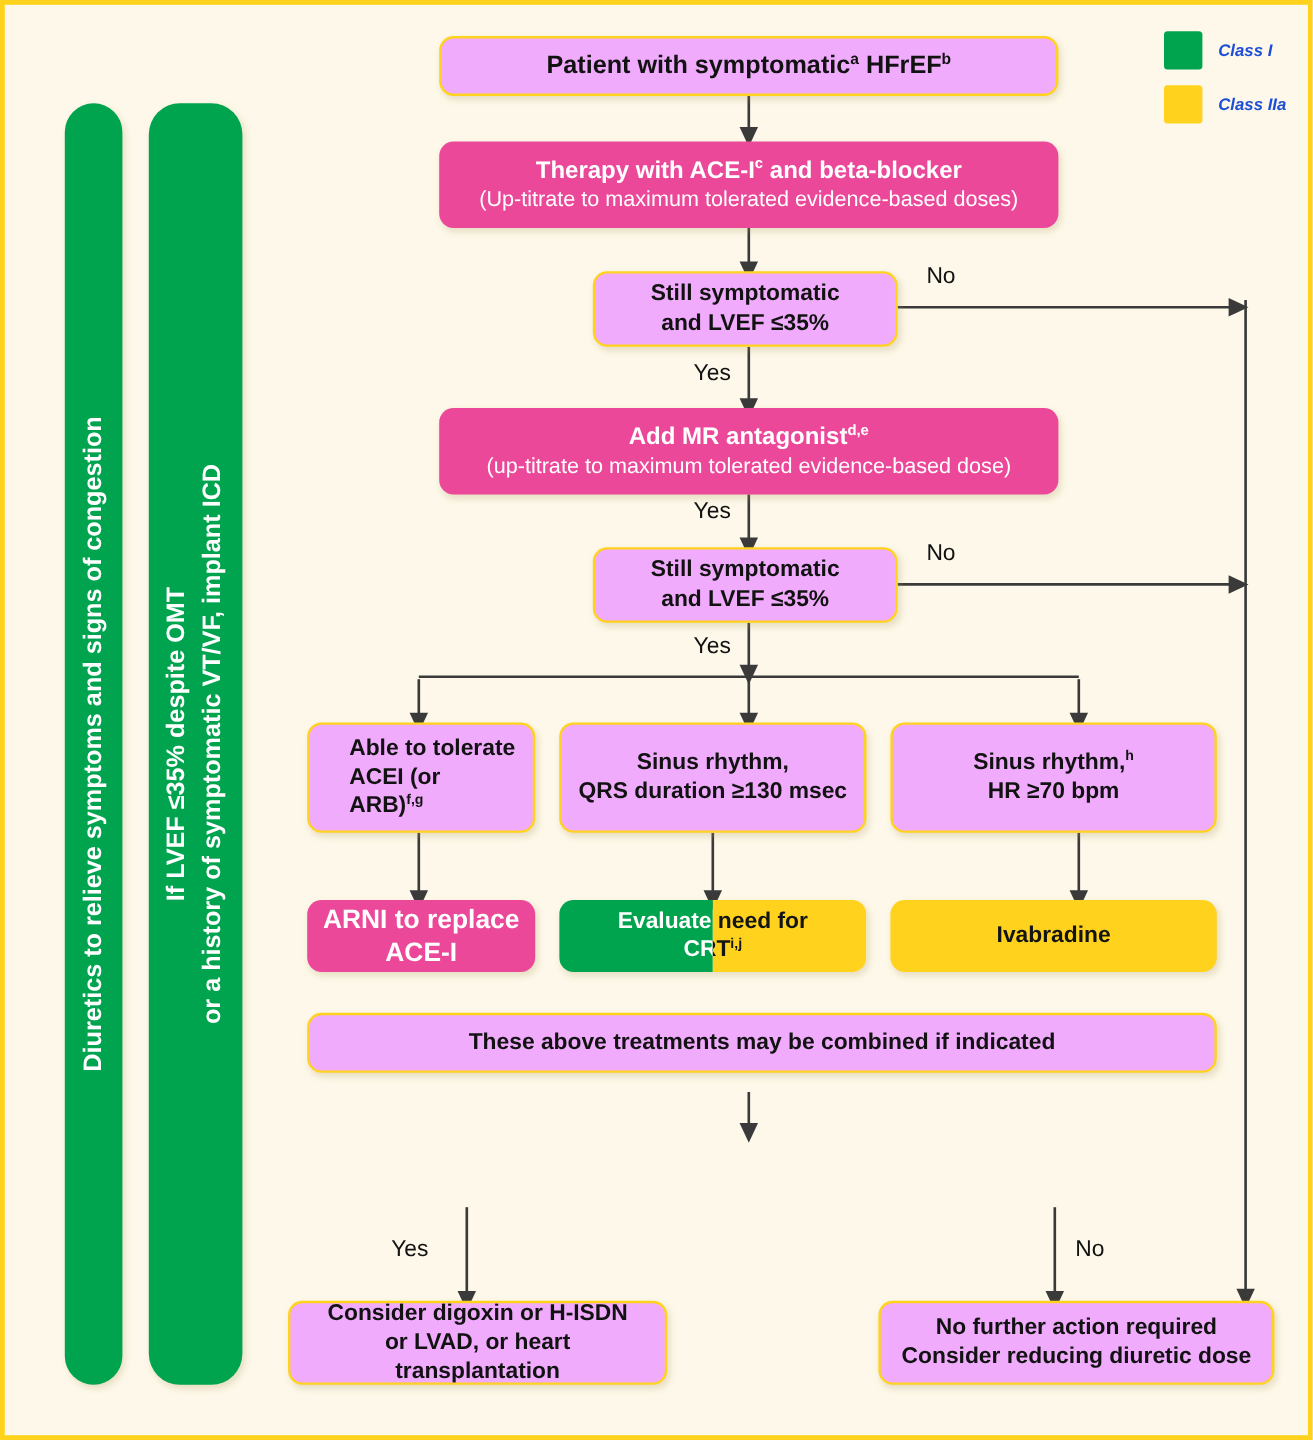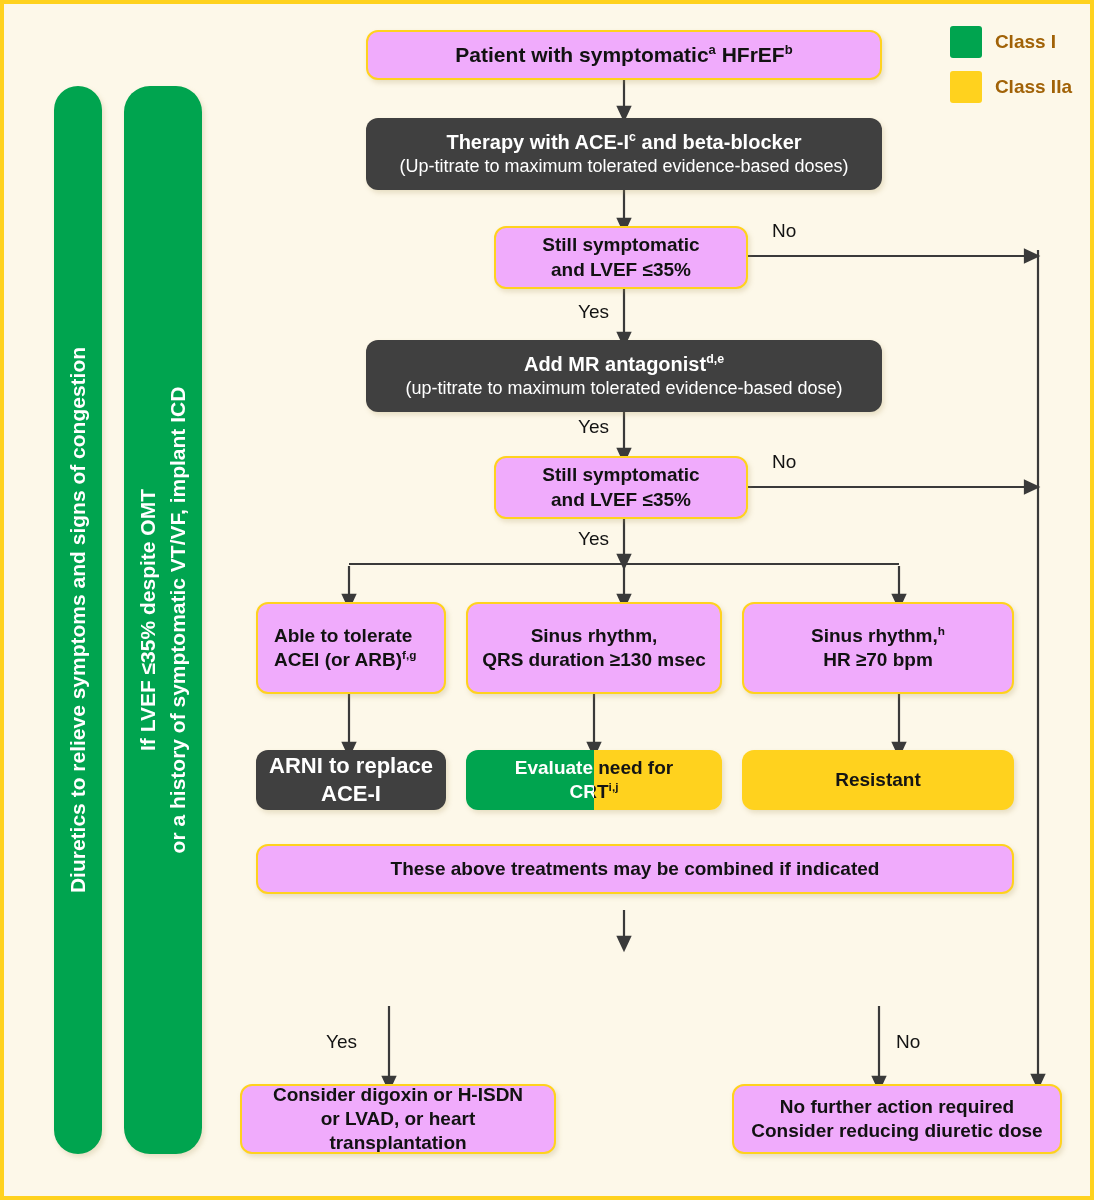--- a/index.html
+++ b/index.html
@@ -31,21 +31,21 @@
     overflow:hidden;
   }
   .white{
     background:#f0abfc;
     border:2.5px solid #ffd21e;
     color:#121212;
     font-size:19px;
     font-weight:600;
   }
   .green{
-    background:#404040;
+    background:#ec4899;
     border:none;
     color:#ffffff;
     font-weight:700;
   }
   .yellow{
     background:#ffd21e;
     border:none;
     color:#141414;
     font-weight:600;
     font-size:19px;
@@ -91,21 +91,21 @@
     font-size:19px;font-weight:400;color:#121212;
     white-space:nowrap;
   }
 
   
   #legend{position:absolute;right:18px;top:22px;}
   .lrow{display:flex;align-items:center;margin-bottom:13px;}
   .swatch{width:32px;height:32px;border-radius:3px;margin-right:13px;}
   .sw-green{background:#00a44f;}
   .sw-yellow{background:#ffd21e;}
-  .ltext{font-size:19px;font-weight:600;color:#a16207;}
+  .ltext{font-size:14px;font-weight:600;color:#1d4ed8;font-style:italic;}
 </style>
 </head>
 <body>
 
 <div id="page">
 
   <svg id="wires" viewBox="0 0 1094 1200">
     <defs>
       <marker id="ah" markerWidth="9" markerHeight="9" refX="4.2" refY="4.5" orient="auto" markerUnits="strokeWidth">
         <path d="M0.5,1 L8,4.5 L0.5,8 z" fill="#3a3a3a"></path>
@@ -203,21 +203,21 @@
   </div>
 
   <div class="node white" style="left:490px;top:452px;width:254px;height:63px;">
     <div class="inner">
       <span>Still symptomatic</span><br>
       <span>and LVEF ≤35%</span>
     </div>
   </div>
 
   <div class="node white" style="left:252px;top:598px;width:190px;height:92px;">
-    <div class="inner" style="text-align:left;padding-left:16px;">
+    <div class="inner" style="text-align:left;padding-left:33px;">
       <span>Able to tolerate</span><br>
       <span>ACEI (or ARB)</span><sup>f,g</sup>
     </div>
   </div>
 
   <div class="node white" style="left:462px;top:598px;width:256px;height:92px;">
     <div class="inner">
       <span>Sinus rhythm,</span><br>
       <span>QRS duration ≥130 msec</span>
     </div>
@@ -248,21 +248,21 @@
     </div>
     <div class="lbl d">
       <div>
         <span>Evaluate need for</span><br>
         <span>CRT</span><sup>i,j</sup>
       </div>
     </div>
   </div>
 
   <div class="node yellow" style="left:738px;top:746px;width:272px;height:60px;">
-    <div class="inner">Resistant</div>
+    <div class="inner">Ivabradine</div>
   </div>
 
   <div class="node white" style="left:252px;top:840px;width:758px;height:50px;">
     <div class="inner">These above treatments may be combined if indicated</div>
   </div>
 
 
   <div class="node white" style="left:236px;top:1080px;width:316px;height:70px;">
     <div class="inner">
       <span>Consider digoxin or H-ISDN</span><br>

